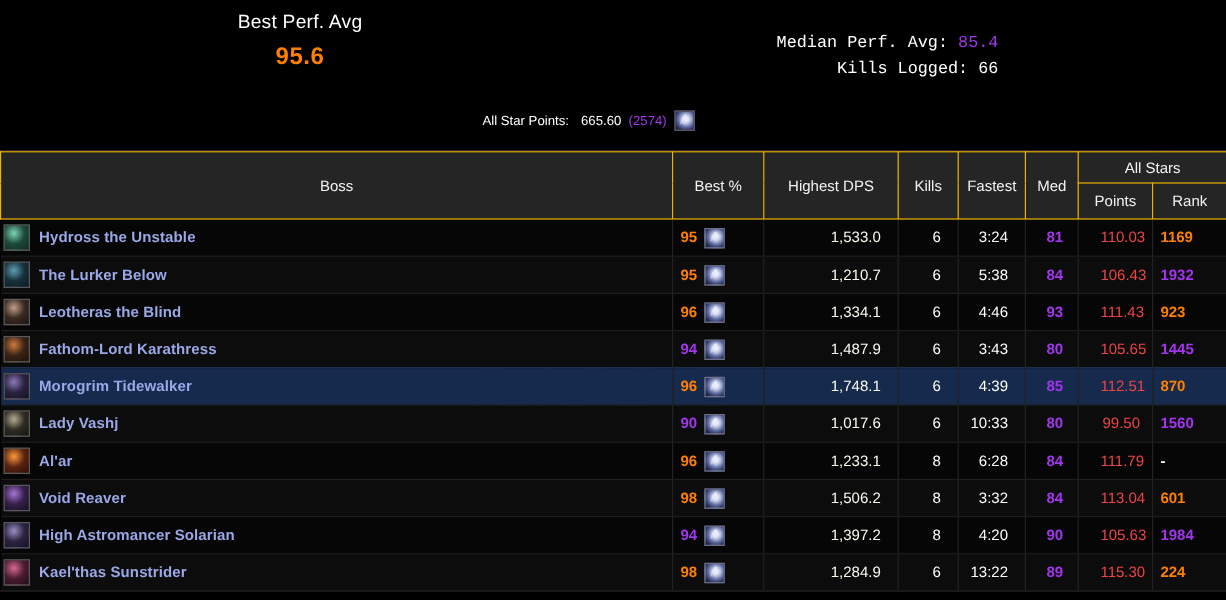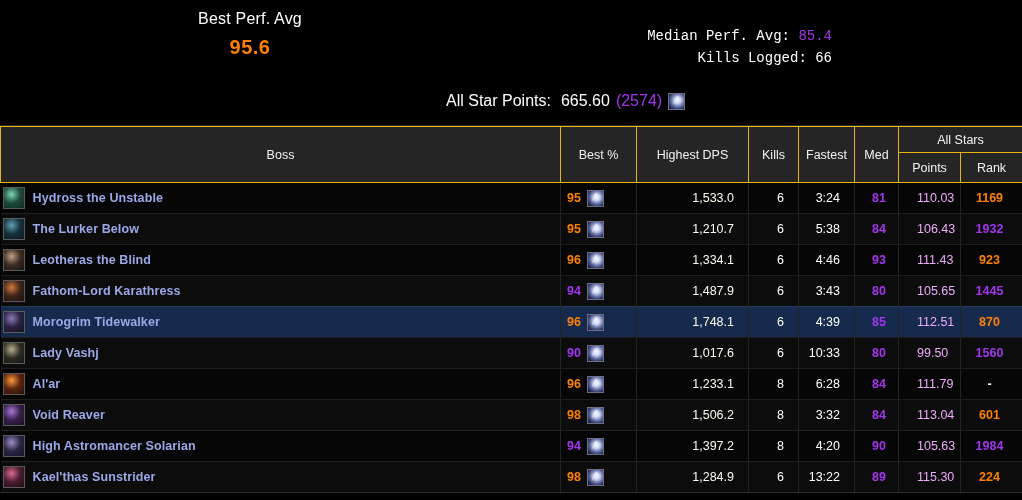--- a/index.html
+++ b/index.html
@@ -35,21 +35,21 @@
 
   .bpa-block { position: absolute; left: 160px; top: 10px; width: 180px; text-align: center; }
   .bpa-label { font-size: 16px; color: #ffffff; letter-spacing: .2px; }
   .bpa-value { font-size: 20px; font-weight: 700; color: #ff8000; margin-top: 8px; letter-spacing: .5px; }
 
   .right-block { position: absolute; right: 190px; top: 28px; text-align: right; font-size: 14px; color: #ffffff; font-family: Liberation Mono, monospace; }
   .right-block .line { margin-bottom: 6px; white-space: nowrap; }
   .right-block .lbl { color: #ffffff; }
   .purple { color: #a335ee; }
 
-  .asp-block { position: absolute; left: 402px; top: 92px; font-size: 16px; color:#fff; display:flex; align-items:center; gap:6px; white-space: nowrap; margin-left: 44px; }
+  .asp-block { position: absolute; left: 402px; top: 92px; font-size: 11px; color:#fff; display:flex; align-items:center; gap:6px; white-space: nowrap; }
   .asp-label { color:#ffffff; }
   .asp-val { color:#ffffff; margin-left:4px; }
   .asp-paren { color:#a335ee; }
 
   
   .spec-icon {
     width: 17px; height: 17px; flex: 0 0 17px;
     border: 1px solid #6c6f85;
     background:
       radial-gradient(circle at 58% 42%, #ffffff 0%, #e8eaf6 14%, #b9c0e0 30%, #5d6aa0 55%, #2a3058 78%, #13162b 100%);
@@ -83,22 +83,22 @@
   .boss-thumb { width: 22px; height: 22px; flex: 0 0 22px; margin-left: 2px; border: 1px solid #5a5a5a; }
   .boss-name { margin-left: 8px; color:#9aa8e8; font-weight: 700; font-size: 12.5px; letter-spacing:.1px; }
 
   td.c-best { text-align:right; padding-right: 0; }
   .best-wrap { display:flex; align-items:center; justify-content:flex-start; gap:6px; padding-right:8px; }
   .best-num { font-weight: 700; font-size: 12.5px; }
   td.c-dps { text-align:right; padding-right: 14px; color:#fbfbf0; }
   td.c-kills { text-align:right; padding-right: 14px; color:#ffffff; }
   td.c-fast { text-align:right; padding-right: 14px; color:#ffffff; }
   td.c-med { text-align:right; padding-right: 12px; font-weight: 700; }
-  td.c-points { padding-right: 10px; color:#f0abfc;padding-left:18px; }
-  td.c-rank { text-align:center; padding-right: 10px; font-weight: 700; }
+  td.c-points { text-align:right; padding-right: 10px; color:#ef4444;padding-left:18px; }
+  td.c-rank { text-align:left; padding-right: 10px; font-weight: 700; }
 
   .q-epic   { color:#a335ee; }
   .q-legend { color:#ff8000; }
   .q-dash   { color:#ffffff; }
 
   .bottom-rule { position:absolute; left:0; top:492px; width:1022px; height:1px; background:#2a2a2a; z-index:9; }
 </style>
 </head>
 <body>
 

